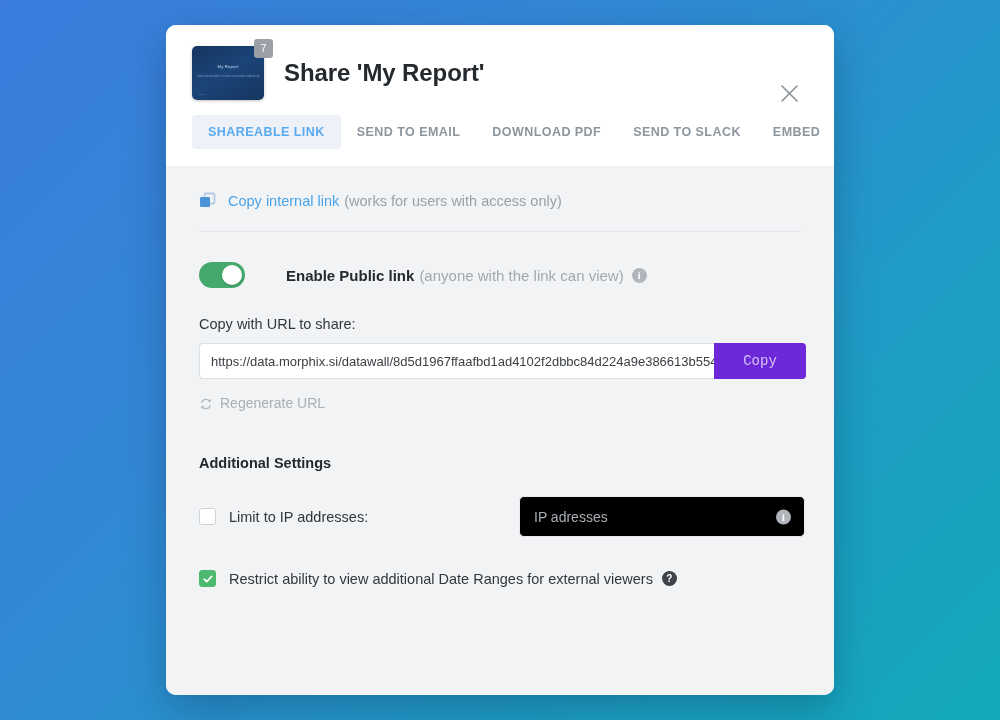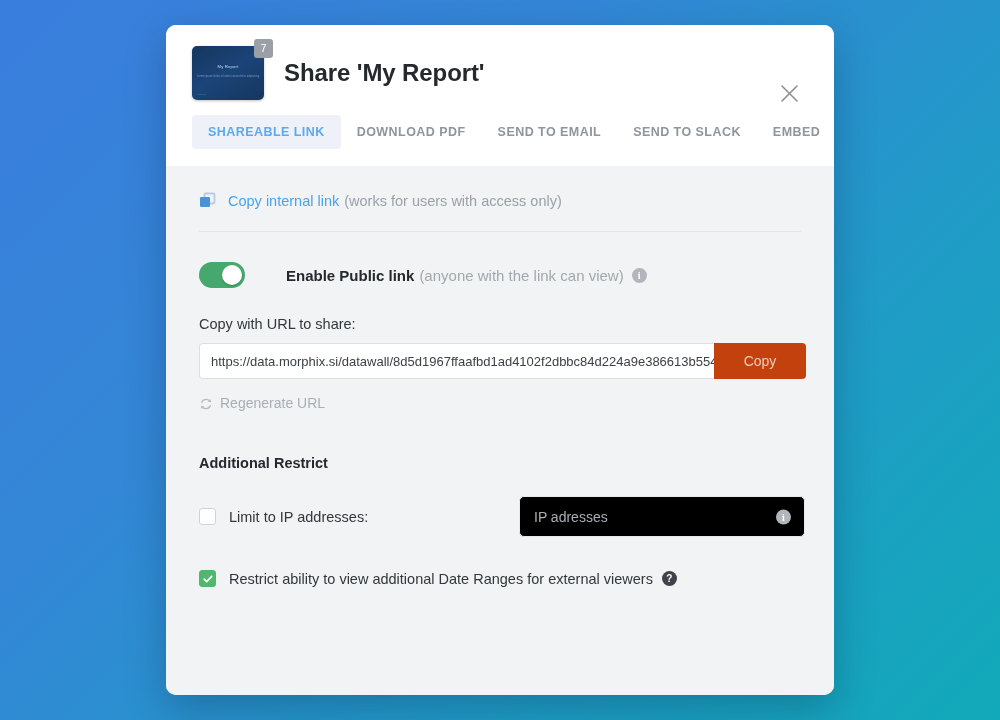--- a/index.html
+++ b/index.html
@@ -278,27 +278,27 @@
     font-family: "Liberation Sans", sans-serif;
     outline: none;
     overflow: hidden;
     white-space: nowrap;
     display: flex;
     align-items: center;
   }
   .copy-btn {
     width: 92px;
     height: 36px;
-    background: #c2410c;
+    background: #6d28d9;
     border: none;
     border-radius: 0 4px 4px 0;
     color: rgba(255,255,255,.72);
     font-size: 14px;
     cursor: pointer;
-    font-family: Liberation Sans, sans-serif;
+    font-family: Liberation Mono, monospace;
   }
 
   .regen-row {
     display: flex;
     align-items: flex-end;
     padding: 16px 0 0 4px;
     cursor: pointer;
   }
   .regen-text {
     font-size: 14px;
@@ -400,22 +400,22 @@
       </div>
 
       <div class="close-btn">
         <svg width="19" height="19" viewBox="0 0 19 19">
           <path d="M2 2 L17 17 M17 2 L2 17" stroke="#8b9096" stroke-width="1.6" fill="none" stroke-linecap="round"></path>
         </svg>
       </div>
 
       <div class="tabs">
         <div class="tab active">SHAREABLE LINK</div>
+        <div class="tab">SEND TO EMAIL</div>
         <div class="tab">DOWNLOAD PDF</div>
-        <div class="tab">SEND TO EMAIL</div>
         <div class="tab">SEND TO SLACK</div>
         <div class="tab">EMBED</div>
       </div>
     </div>
 
     <div class="modal-body">
 
       <div class="internal-row">
         <span class="copy-icon">
           <svg width="17" height="17" viewBox="0 0 17 17">
@@ -448,21 +448,21 @@
       <div class="regen-row">
         <svg width="14" height="14" viewBox="0 0 16 16">
           <path d="M13 5.2A5.6 5.6 0 0 0 3.1 6.1" fill="none" stroke="#b4babf" stroke-width="1.5" stroke-linecap="round"></path>
           <path d="M3 10.8A5.6 5.6 0 0 0 12.9 9.9" fill="none" stroke="#b4babf" stroke-width="1.5" stroke-linecap="round"></path>
           <path d="M13.4 2.2 L13.2 5.6 L9.9 5.1 Z" fill="#b4babf"></path>
           <path d="M2.6 13.8 L2.8 10.4 L6.1 10.9 Z" fill="#b4babf"></path>
         </svg>
         <span class="regen-text">Regenerate URL</span>
       </div>
 
-      <div class="section-title">Additional Restrict</div>
+      <div class="section-title">Additional Settings</div>
 
       <div class="setting-row">
         <div class="setting-left">
           <div class="checkbox"></div>
           <span class="setting-label">Limit to IP addresses:</span>
         </div>
         <div class="setting-field">
           <span class="ph">IP adresses</span>
           <span class="info-dot field-info">i</span>
         </div>

